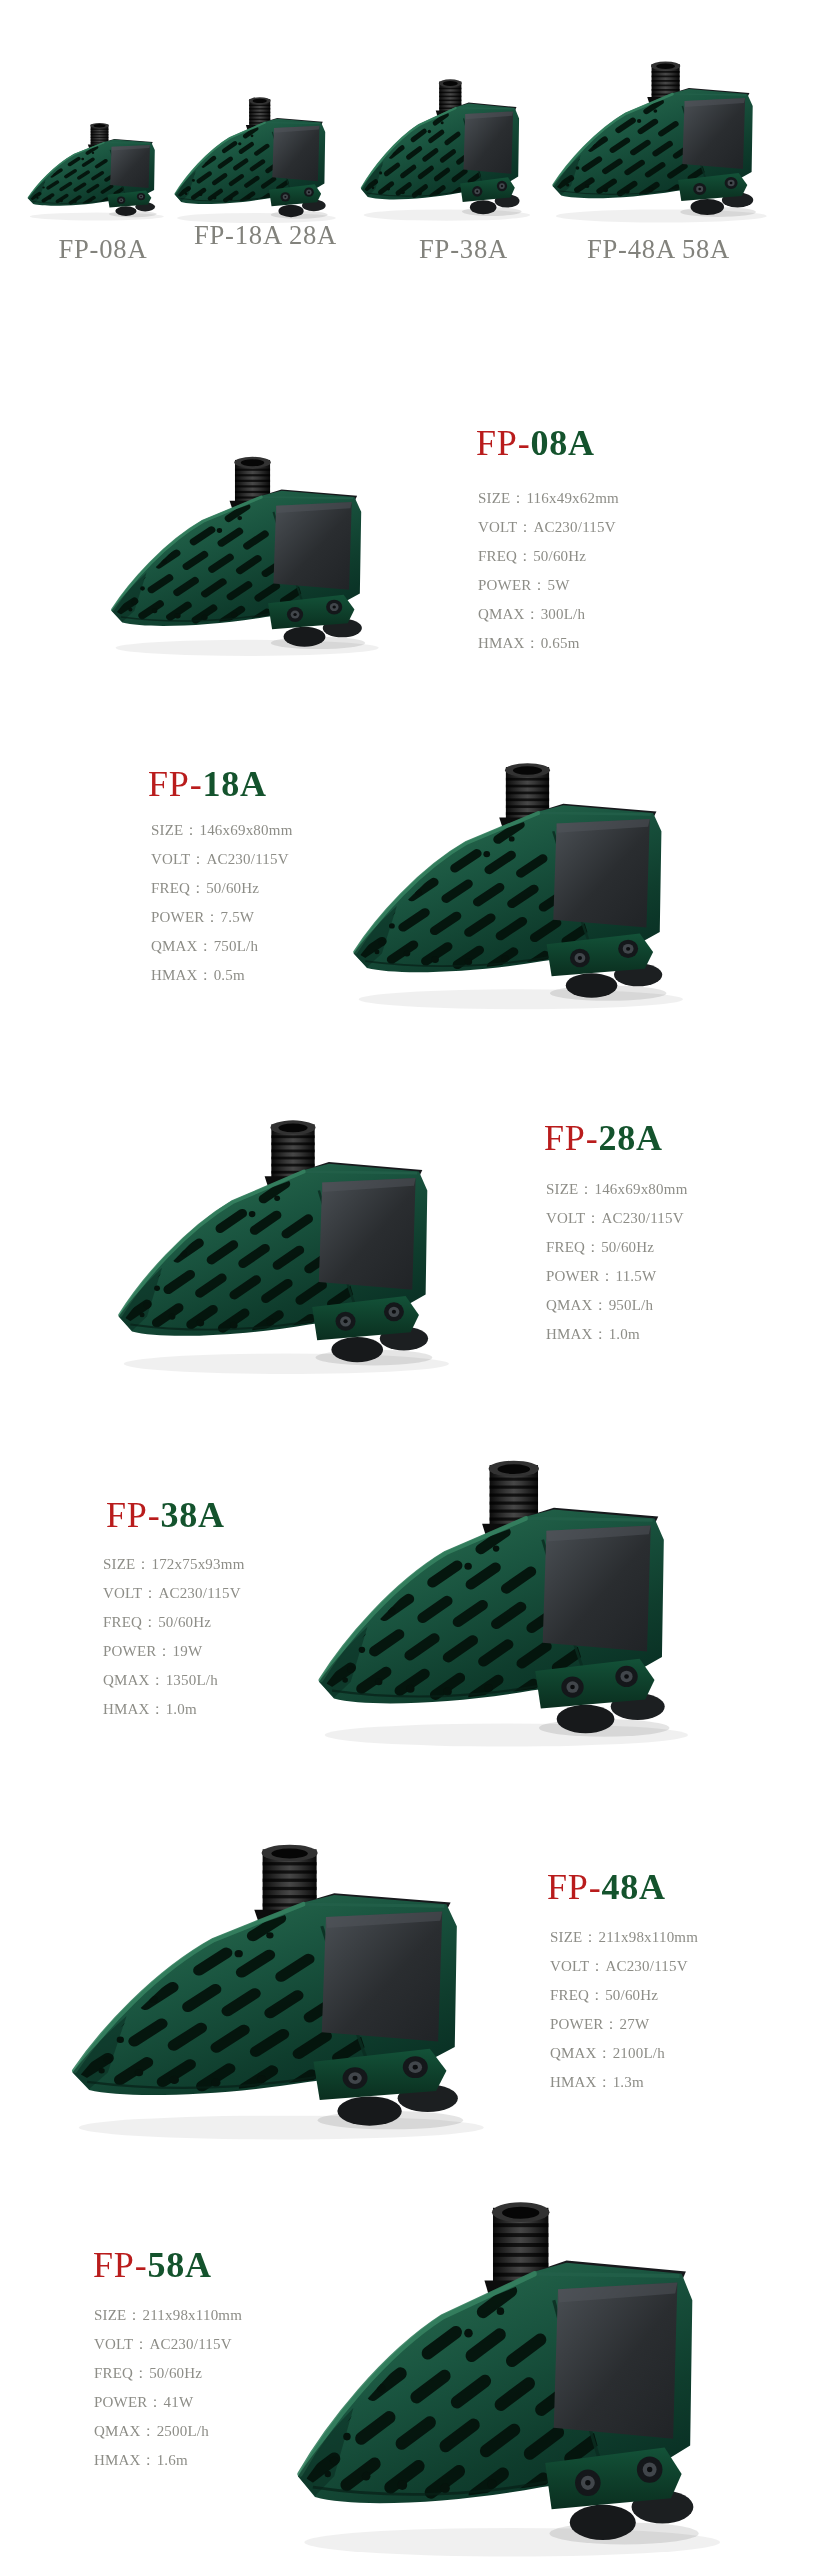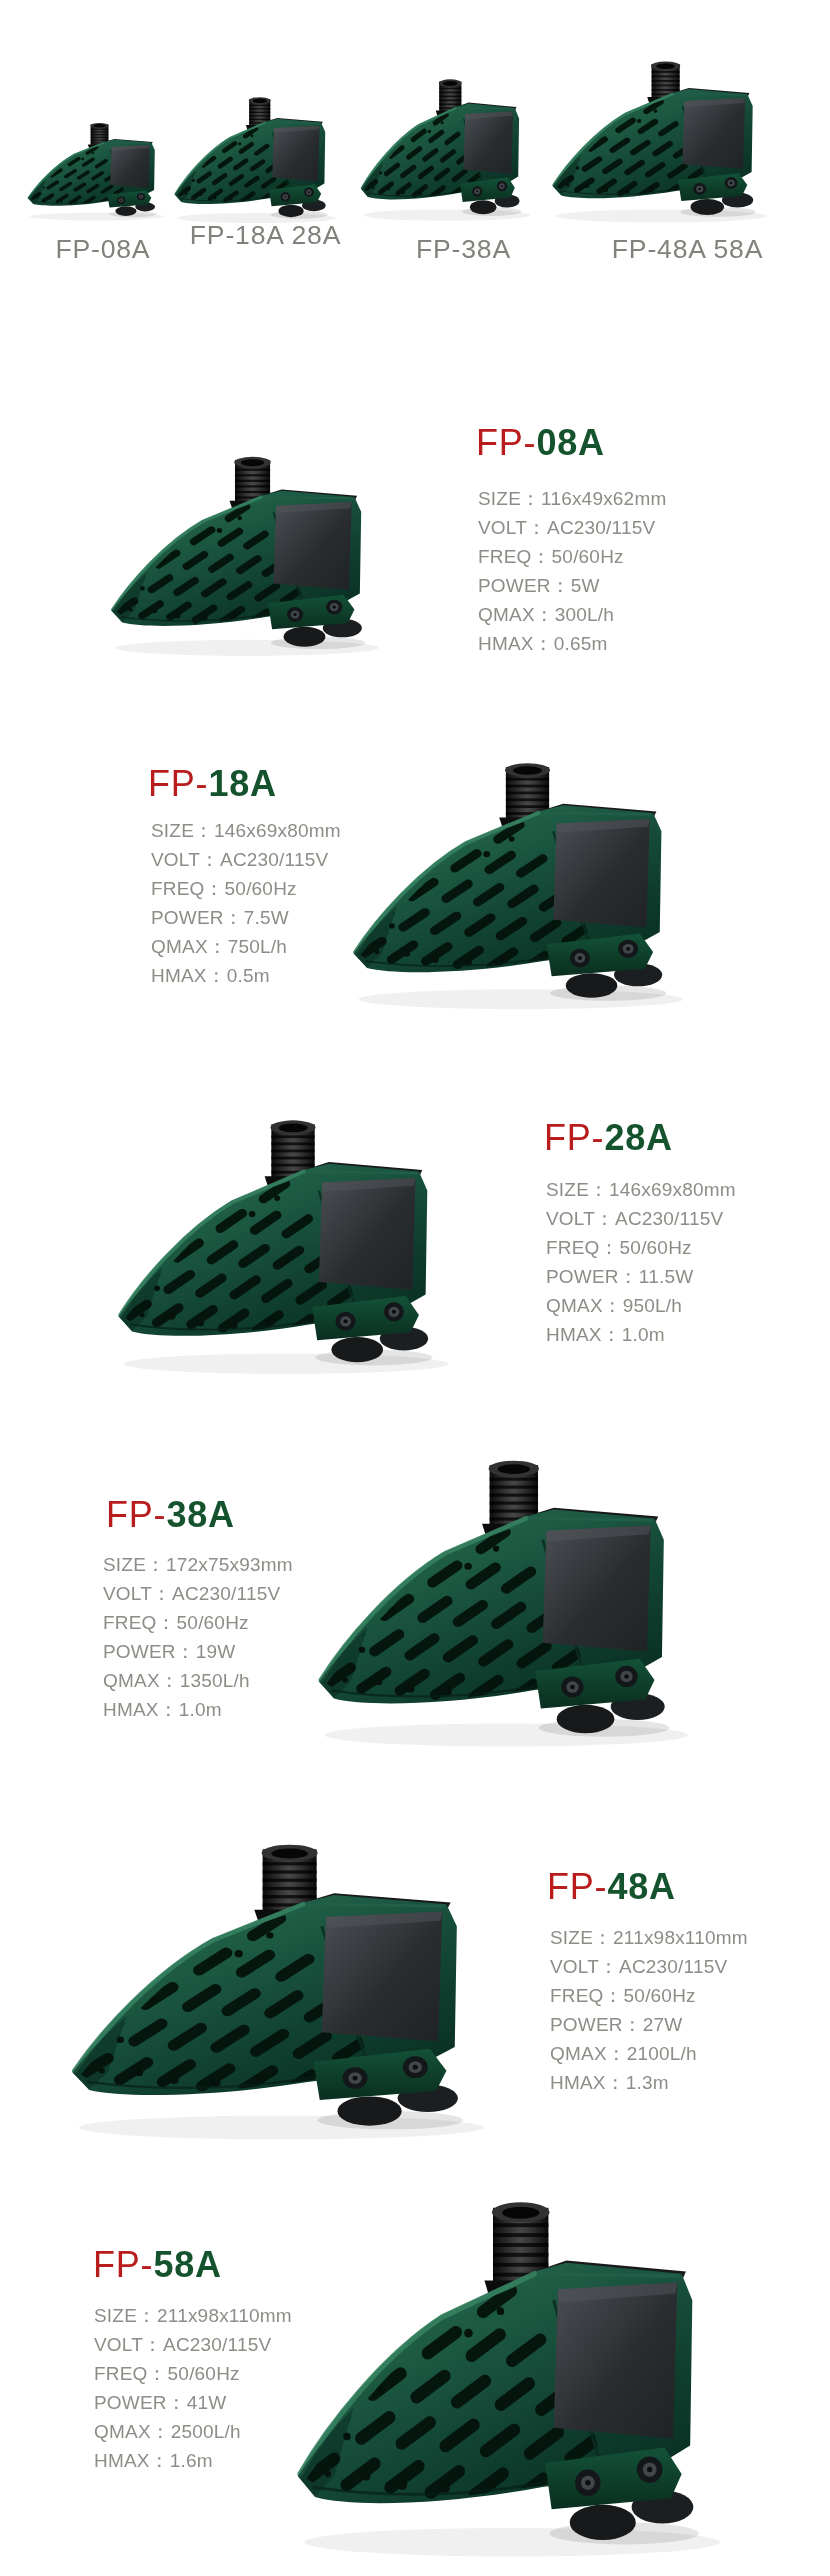--- a/index.html
+++ b/index.html
@@ -1,27 +1,27 @@
 <!DOCTYPE html>
 <html style="font-size:13.3px"><head>
 <meta charset="utf-8">
 <style>
   html,body{margin:0;padding:0;background:#ffffff;}
   .page{position:relative;width:778px;height:2576px;background:#ffffff;overflow:hidden;
-        font-family:Liberation Sans, sans-serif;}
+        font-family:Liberation Serif, serif;}
   
   .hero-pump{position:absolute;}
   .hero-label{position:absolute;text-align:center;font-size:26.6px;color:#82827c;
               letter-spacing:0.8px;white-space:nowrap;}
   
   .model{position:absolute;margin:0;font-size:36px;letter-spacing:0.8px;font-weight:400;
          white-space:nowrap;}
   .model .pfx{color:#b91c1c;font-weight:400;}
   .model .num{color:#14532d;font-weight:700;}
-  .specs{position:absolute;list-style:none;margin:0;padding:0;font-size:19px;color:#8d8d87;
+  .specs{position:absolute;list-style:none;margin:0;padding:0;font-size:15px;color:#8d8d87;
          letter-spacing:0.2px;}
   .specs li{height:29px;line-height:23px;white-space:nowrap;}
   .specs .sep{margin-right:0.8px;}
   .pump-svg{position:absolute;display:block;}
   .defs-holder{position:absolute;width:0;height:0;overflow:hidden;}
 </style>
 </head>
 <body>
 
 <svg class="defs-holder" aria-hidden="true">
@@ -176,21 +176,21 @@
     <svg class="pump-svg hero-pump" style="left:355px;top:78px;width:188px;height:145px" viewBox="0 0 440 330" preserveAspectRatio="none">
         <use href="#pump-art"></use>
       </svg>
     <svg class="pump-svg hero-pump" style="left:545px;top:60px;width:238px;height:165px" viewBox="0 0 440 330" preserveAspectRatio="none">
         <use href="#pump-art"></use>
       </svg>
 
     <div class="hero-label" style="left:-21.6px;top:234px;width:249px">FP-08A</div>
     <div class="hero-label" style="left:141px;top:220px;width:249px">FP-18A 28A</div>
     <div class="hero-label" style="left:339px;top:234px;width:249px">FP-38A</div>
-    <div class="hero-label" style="left:563px;top:234px;width:249px">FP-48A 58A</div>
+    <div class="hero-label" style="left:534px;top:234px;width:249px">FP-48A 58A</div>
   </section>
 
   <section>
     <svg class="pump-svg" style="left:102px;top:455px;width:297px;height:204px" viewBox="0 0 440 330" preserveAspectRatio="none">
         <use href="#pump-art"></use>
       </svg>
     <h2 class="model" style="left:476px;top:422px"><span class="pfx">FP-</span><span class="num">08A</span></h2>
     <ul class="specs" style="left:478px;top:487px">
       <li><span>SIZE</span><span class="sep">：</span><span>116x49x62mm</span></li>
       <li><span>VOLT</span><span class="sep">：</span><span>AC230/115V</span></li>

